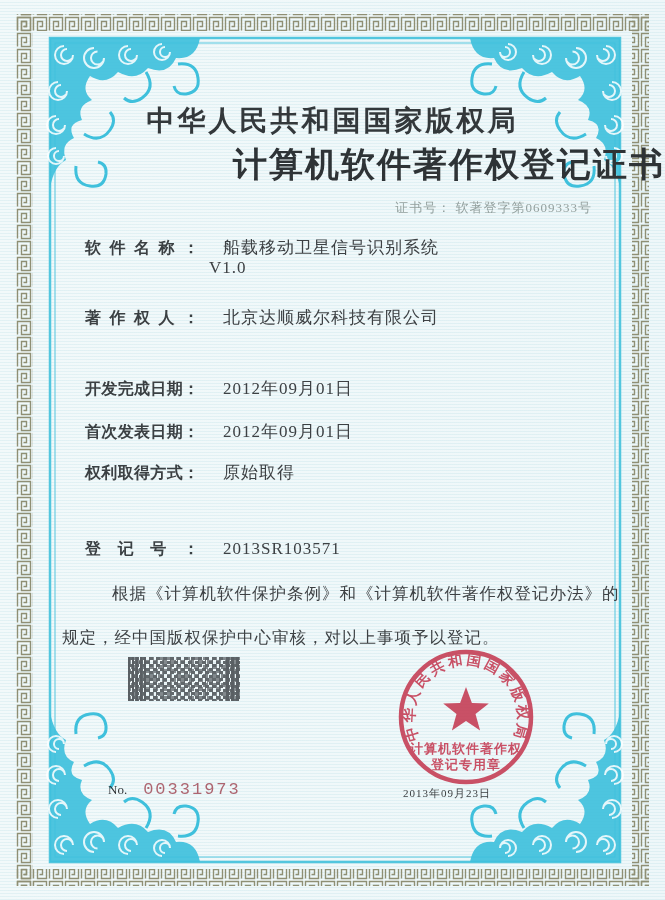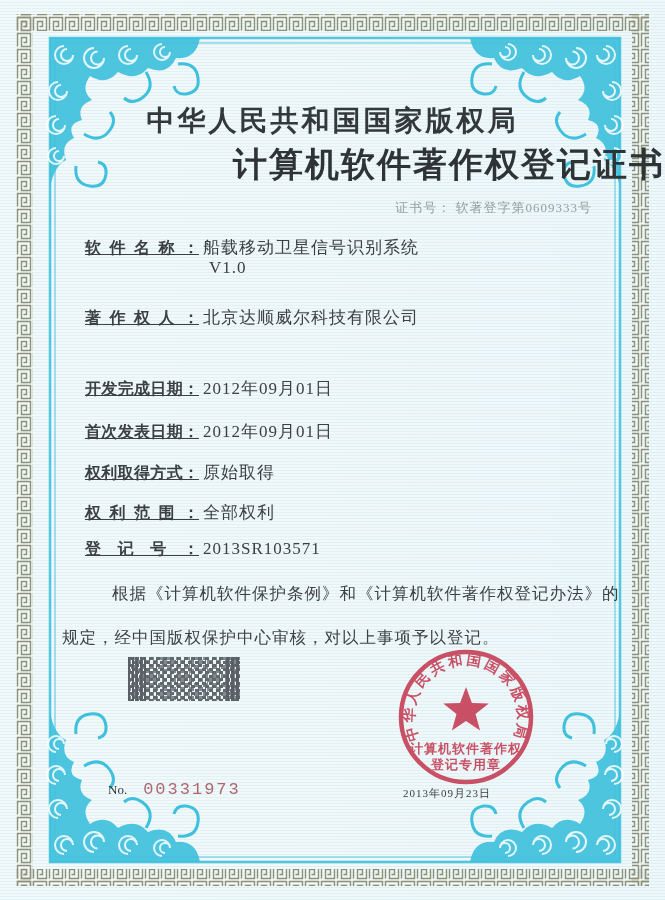--- a/index.html
+++ b/index.html
@@ -26,23 +26,23 @@
     position:absolute;top:142px;left:0;width:665px;text-align:right;
     font-size:34px;font-weight:bold;letter-spacing:2px;color:#2e3336;white-space:nowrap;
   }
   .cert-no{
     position:absolute;top:199px;right:73px;
     font-size:13px;color:#93a09e;letter-spacing:1px;white-space:nowrap;
   }
   .field-row{position:absolute;left:85px;white-space:nowrap;color:#3d4144;}
   .flabel{
     display:inline-block;width:114px;font-size:16px;font-weight:600;
-    text-align:justify;text-align-last:justify;vertical-align:baseline;color:#3b4043;text-decoration:underline;
+    text-align:justify;text-align-last:justify;vertical-align:baseline;color:#3b4043;
   }
-  .fvalue{font-size:17px;margin-left:0;letter-spacing:1px;color:#3d4144;}
+  .fvalue{font-size:17px;margin-left:20px;letter-spacing:1px;color:#3d4144;}
   .fvalue2{
     position:absolute;left:209px;top:258px;font-size:17px;letter-spacing:1px;color:#3d4144;
   }
   .row-0{top:236px;} .row-1{top:306px;} .row-2{top:377px;} .row-3{top:420px;}
   .row-4{top:461px;} .row-5{top:501px;} .row-6{top:539px;}
 
   .statement{position:absolute;left:62px;top:572px;color:#3d4144;}
   .statement .line{font-size:16.5px;line-height:44px;letter-spacing:1px;white-space:nowrap;}
   .statement .line.first{padding-left:50px;}
 
@@ -139,24 +139,20 @@
     <div class="field-row row-3">
       <span class="flabel">首次发表日期：</span>
       <span class="fvalue">2012年09月01日</span>
     </div>
 
     <div class="field-row row-4">
       <span class="flabel">权利取得方式：</span>
       <span class="fvalue">原始取得</span>
     </div>
 
-    <div class="field-row row-5">
-      <span class="flabel">权利范围：</span>
-      <span class="fvalue">全部权利</span>
-    </div>
 
     <div class="field-row row-6">
       <span class="flabel">登记号：</span>
       <span class="fvalue">2013SR103571</span>
     </div>
 
     <div class="statement">
       <div class="line first">根据《计算机软件保护条例》和《计算机软件著作权登记办法》的</div>
       <div class="line">规定，经中国版权保护中心审核，对以上事项予以登记。</div>
     </div>

